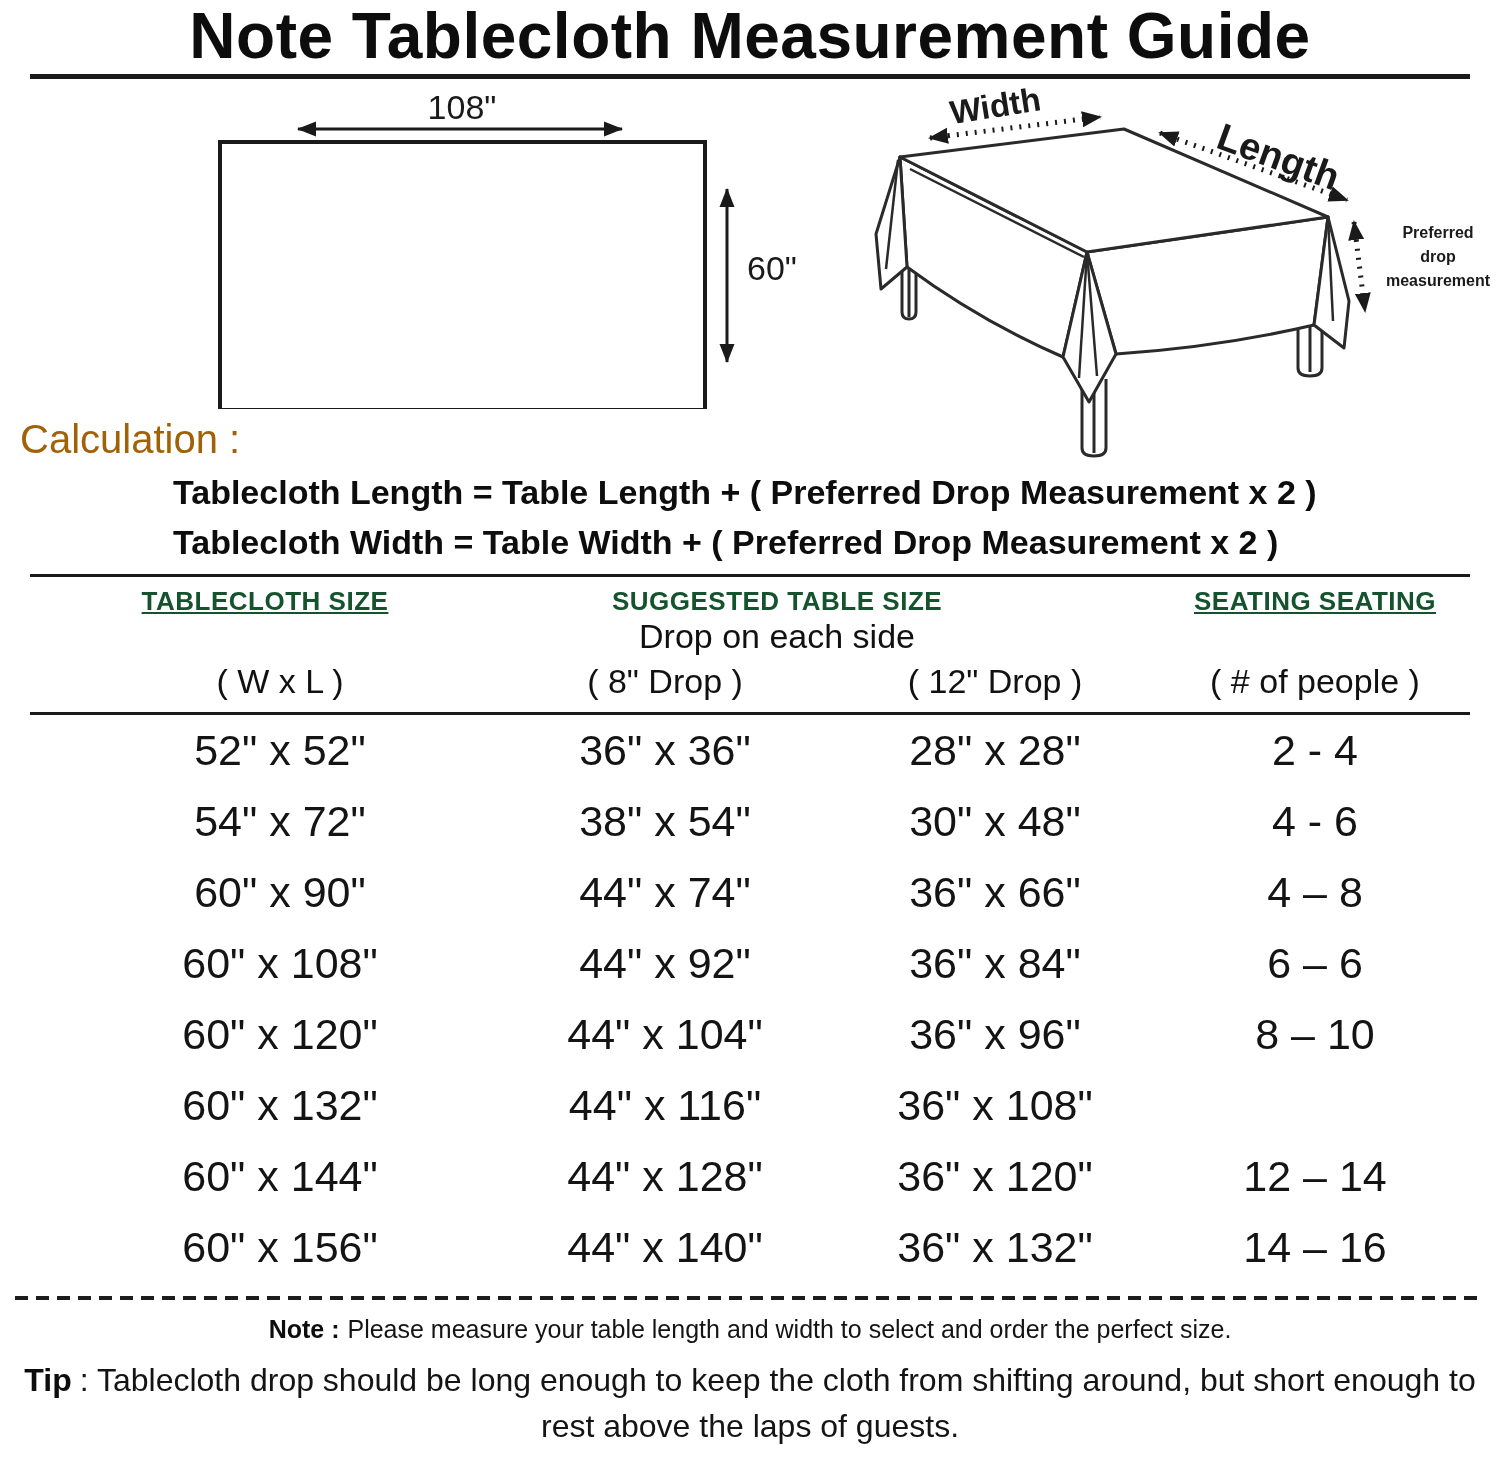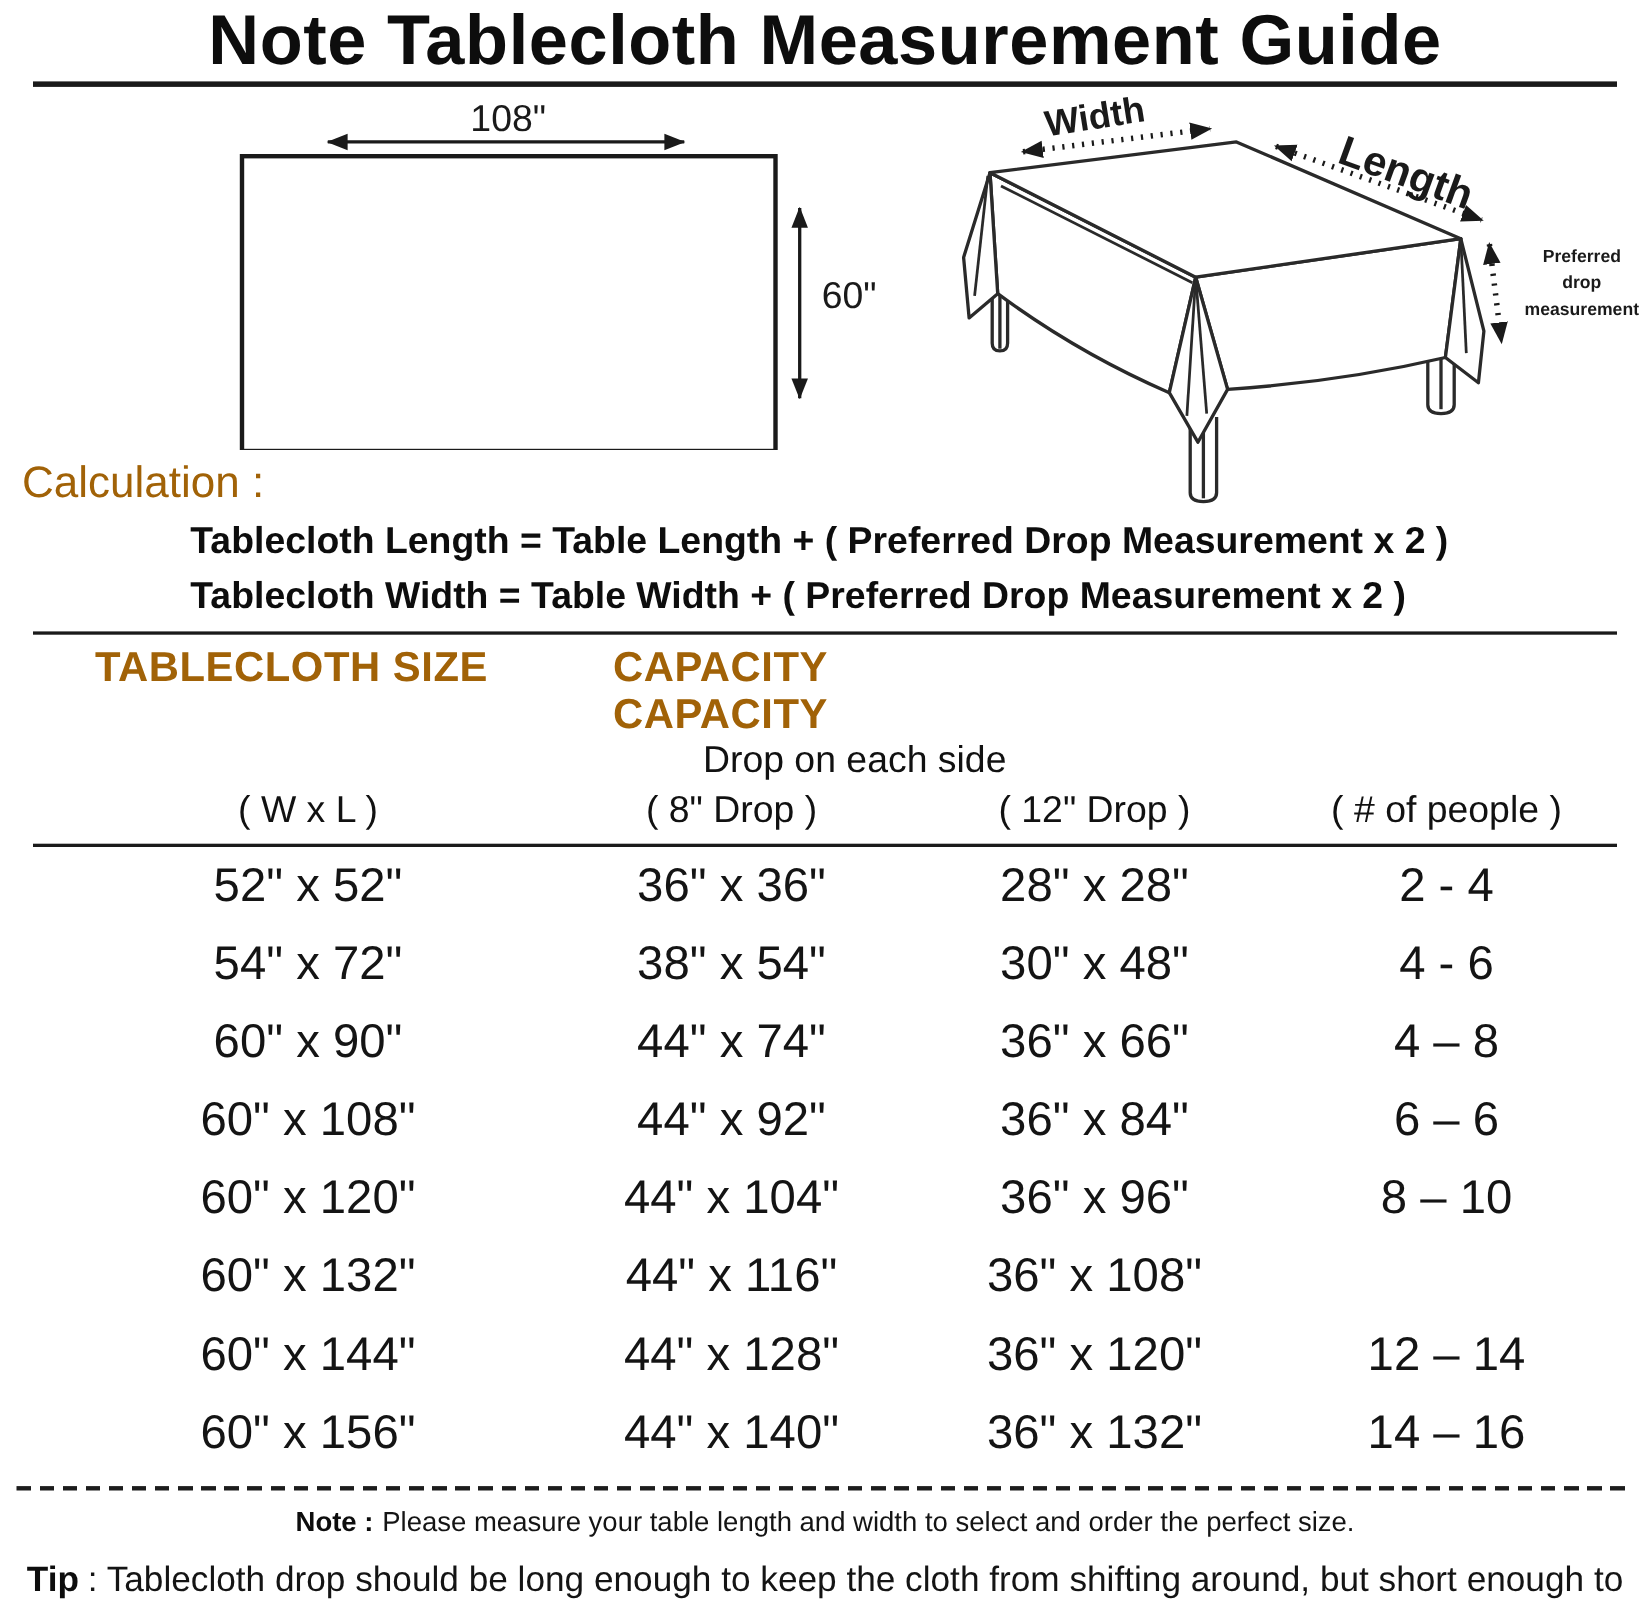--- a/index.html
+++ b/index.html
@@ -22,21 +22,21 @@
   .calc-heading { font-size:40px; font-weight:400; color:#a16207; }
   .calc-line { font-size:34px; font-weight:700; margin:11px 0 0 153px; color:#0d0d0d; }
   .rule-thin { height:3px; background:#1a1a1a; margin:12px 30px 0; }
 
   
   .sizes { margin:0 30px; }
   .frow { display:flex; }
   .w1 { width:470px; } .w2 { width:330px; } .w3 { width:330px; }
   .w4 { width:310px; } .w23 { width:660px; }
   .cell { text-align:center; }
-  .th { font-size:38px; font-weight:700; letter-spacing:.5px; padding-top:9px; color:#a16207; }
+  .th { font-size:26px; font-weight:700; letter-spacing:.5px; padding-top:9px; color:#14532d;text-decoration:underline; }
   .subheader-row { height:36px;justify-content:space-between; }
   .subheader-row .shift, .th-mid .shift { display:inline-block; transform:translateX(-53px); }
   .subheader { font-size:34px; font-weight:400; }
   .units { padding-top:9px; }
   .units .cell { font-size:34px; font-weight:400; }
   .units .w1 { padding-left:30px; }
   .rule-thin2 { height:3px; background:#1a1a1a; margin-top:11px; }
   .drow { display:flex; height:71px; align-items:center; }
   .drow .cell { font-size:43px; font-weight:400; color:#141414; }
   .drow .w1 { padding-left:30px; }
@@ -120,21 +120,24 @@
 <div class="calc">
   <div class="calc-heading">Calculation :</div>
   <div class="calc-line">Tablecloth Length = Table Length + ( Preferred Drop Measurement x 2 )</div>
   <div class="calc-line">Tablecloth Width = Table Width + ( Preferred Drop Measurement x 2 )</div>
 </div>
 <div class="rule-thin"></div>
 
 <div class="sizes">
   <div class="frow">
     <div class="cell th w1">TABLECLOTH SIZE</div>
-    <div class="cell th w4">CAPACITY CAPACITY</div>
+    <div class="cell th th-mid w23">
+      <span class="shift">SUGGESTED TABLE SIZE</span>
+    </div>
+    <div class="cell th w4">SEATING SEATING</div>
   </div>
   <div class="frow subheader-row">
     <div class="cell w1"></div>
     <div class="cell w23">
       <span class="shift subheader">Drop on each side</span>
     </div>
     <div class="cell w4"></div>
   </div>
   <div class="frow units">
     <div class="cell w1">( W x L )</div>

